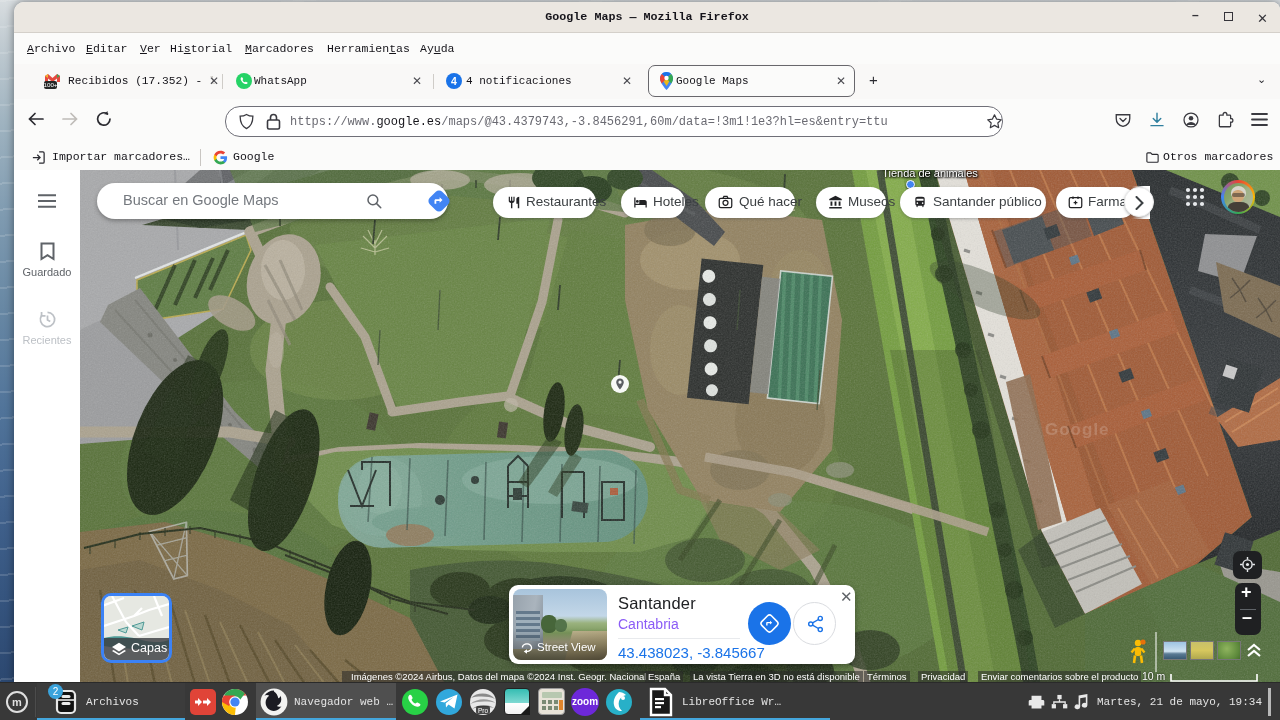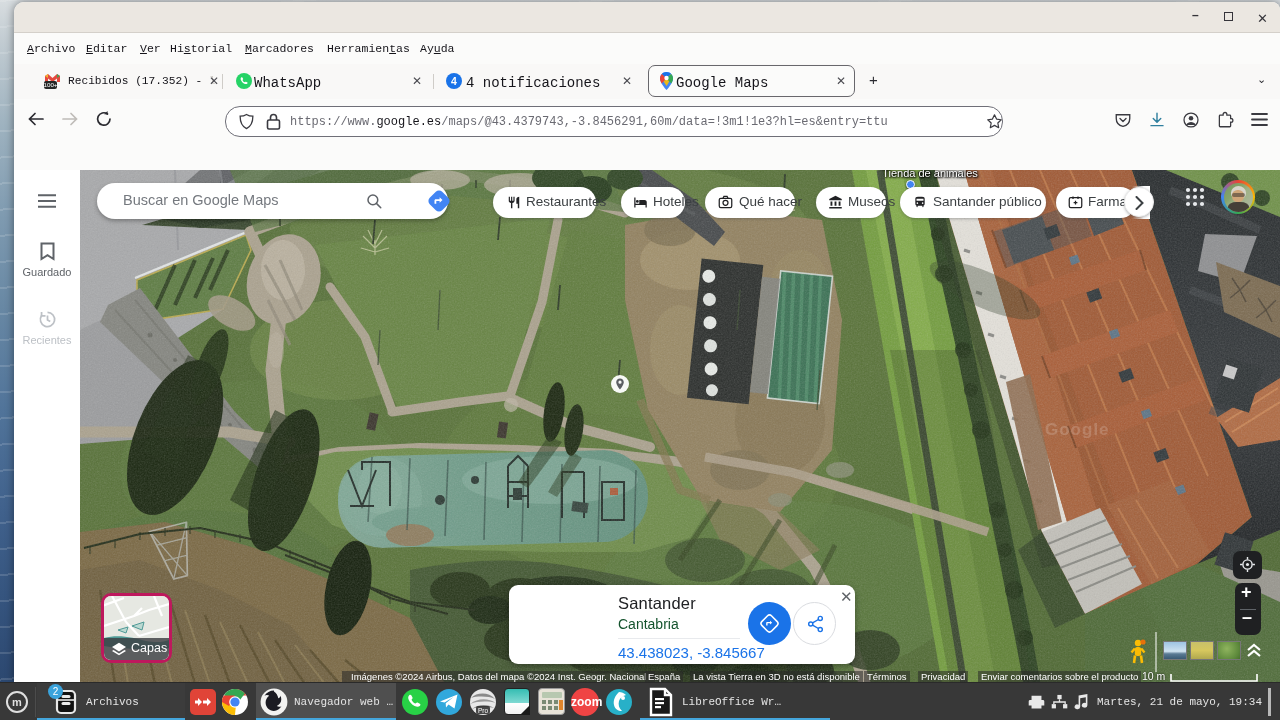--- a/index.html
+++ b/index.html
@@ -6,38 +6,39 @@
 .abs{position:absolute}
 #desk{left:0;top:0;width:1280px;height:682px;background:repeating-linear-gradient(175deg,rgba(255,255,255,.14) 0 2px,rgba(255,255,255,0) 2px 26px),linear-gradient(180deg,#d8dde0 0%,#c2ccd2 6%,#9fb3c0 18%,#7e9ab0 32%,#6888a4 45%,#51749a 60%,#40618c 75%,#35547e 88%,#2c4870 100%)}
 #win{left:14px;top:2px;width:1266px;height:680px;background:#fbfbfa;border-radius:10px 8px 0 0;box-shadow:0 0 8px rgba(0,0,0,.45)}
 .mono{font-family:"Liberation Mono",monospace}
 #titlebar{left:0;top:0;width:100%;height:31px;background:#ebe7e1;border-radius:10px 8px 0 0;border-bottom:1px solid #d4d0ca}
 #title{width:100%;top:8px;text-align:center;font-size:11.7px;font-weight:bold;color:#15141a}
 .winbtn{top:9px;font-size:12px;color:#35343a}
 #menubar{left:0;top:32px;width:100%;height:30px;background:#fbfbfa;font-size:11.5px;color:#15141a}
 .menuitem{top:8px}
 #tabbar{left:0;top:62px;width:100%;height:35px;background:#f9f8f7}
-.tab{top:2px;height:31px;font-size:14px;color:#15141a}
+.tab{top:2px;height:31px;font-size:11px;color:#15141a}
 .tabsep{top:10px;width:1px;height:15px;background:#cfccc8}
 #navbar{left:0;top:97px;width:100%;height:46px;background:#fbfbfa}
 #urlbar{left:211px;top:7px;width:778px;height:31px;background:#fff;border:1px solid #6f6f78;border-radius:15px;font-size:12px}
 #bmbar{left:0;top:143px;width:100%;height:25px;background:#fbfbfa;font-size:11.5px;color:#15141a}
 #content{left:0;top:168px;width:1020px;height:514px}
 #rail{left:0;top:0;width:66px;height:514px;background:#fff}
 #maparea{left:66px;top:0;width:1200px;height:514px;overflow:hidden}
 #taskbar{left:0;top:682px;width:1280px;height:38px;background:#383838;border-top:1px solid #2a2a2a;font-family:"Liberation Mono",monospace}
 .tbtxt{color:#e4e4e4;font-size:11px;top:13px;white-space:nowrap}
 .chip{top:17px;height:31px;background:#fff;border-radius:16px;box-shadow:0 1px 3px rgba(60,64,67,.35);font-size:13.5px;color:#3c4043;white-space:nowrap}
 .chip span{position:absolute;top:7px}
 svg text{font-family:"Liberation Sans",sans-serif}
 </style></head>
 <body>
 <div id="desk" class="abs"></div>
 <div id="win" class="abs">
  <div id="titlebar" class="abs"></div>
+ <div id="title" class="abs mono">Google Maps — Mozilla Firefox</div>
  <div class="abs winbtn" style="left:1178px;top:6px;font-weight:bold">–</div>
  <div class="abs winbtn" style="left:1210px;top:10px;width:9px;height:9px;border:1.4px solid #35343a"></div>
  <div class="abs winbtn" style="left:1243px;font-size:13px">✕</div>
  <div id="menubar" class="abs mono">
   <span class="abs menuitem" style="left:13px"><u>A</u>rchivo</span>
   <span class="abs menuitem" style="left:72px"><u>E</u>ditar</span>
   <span class="abs menuitem" style="left:126px"><u>V</u>er</span>
   <span class="abs menuitem" style="left:156px">Hi<u>s</u>torial</span>
   <span class="abs menuitem" style="left:231px"><u>M</u>arcadores</span>
   <span class="abs menuitem" style="left:313px">Herramien<u>t</u>as</span>
@@ -118,20 +119,38 @@
         <circle cx="12" cy="12" r="9.3" fill="none" stroke="#3a3a40" stroke-width="1.7"></circle>
         <circle cx="12" cy="9.5" r="3" fill="#3a3a40"></circle>
         <path d="M5.5 18.5 C7 15.5 9.5 14.5 12 14.5 C14.5 14.5 17 15.5 18.5 18.5" fill="#3a3a40"></path>
       </svg>
   <svg class="abs" style="left:1202px;top:12px" width="18" height="18" viewBox="0 0 24 24">
         <path d="M9.5 4.5 C9.5 3.1 10.6 2 12 2 C13.4 2 14.5 3.1 14.5 4.5 L14.5 5.5 L18.5 5.5 A1 1 0 0 1 19.5 6.5 L19.5 10 L20 10 C21.4 10 22.5 11.1 22.5 12.5 C22.5 13.9 21.4 15 20 15 L19.5 15 L19.5 20 A1 1 0 0 1 18.5 21 L5.5 21 A1 1 0 0 1 4.5 20 L4.5 6.5 A1 1 0 0 1 5.5 5.5 L9.5 5.5 Z" fill="none" stroke="#3a3a40" stroke-width="1.7"></path>
       </svg>
   <svg class="abs" style="left:1237px;top:13px" width="17" height="15" viewBox="0 0 17 15">
         <path d="M1 2 H16 M1 7.5 H16 M1 13 H16" stroke="#3a3a40" stroke-width="1.8" stroke-linecap="round"></path>
       </svg>
+ </div>
+ <div id="bmbar" class="abs mono">
+  <svg class="abs" style="left:17px;top:5px" width="15" height="15" viewBox="0 0 24 24">
+        <path d="M13 3 H19 A2 2 0 0 1 21 5 V19 A2 2 0 0 1 19 21 H13 M3 12 H14 M10 7.5 L14.5 12 L10 16.5" fill="none" stroke="#2a2a30" stroke-width="2"></path>
+      </svg>
+  <span class="abs" style="left:38px;top:5px">Importar marcadores…</span>
+  <div class="abs" style="left:186px;top:4px;width:1px;height:17px;background:#c9c6c2"></div>
+  <svg class="abs" style="left:199px;top:5px" width="15" height="15" viewBox="0 0 48 48">
+        <path fill="#4285F4" d="M45.1 24.5c0-1.6-.1-3.1-.4-4.5H24v8.5h11.8c-.5 2.8-2.1 5.1-4.4 6.7v5.6h7.2c4.2-3.9 6.5-9.6 6.5-16.3z"></path>
+        <path fill="#34A853" d="M24 46c6 0 11-2 14.7-5.4l-7.2-5.6c-2 1.3-4.5 2.1-7.5 2.1-5.8 0-10.7-3.9-12.4-9.2H4.2v5.8C7.9 41.1 15.4 46 24 46z"></path>
+        <path fill="#FBBC05" d="M11.6 27.9c-.4-1.3-.7-2.6-.7-3.9s.2-2.7.7-3.9v-5.8H4.2C2.8 17.1 2 20.4 2 24s.8 6.9 2.2 9.7l7.4-5.8z"></path>
+        <path fill="#EA4335" d="M24 10.8c3.3 0 6.2 1.1 8.5 3.3l6.4-6.4C35 4.2 30 2 24 2 15.4 2 7.9 6.9 4.2 14.3l7.4 5.8c1.7-5.3 6.6-9.3 12.4-9.3z"></path>
+      </svg>
+  <span class="abs" style="left:219px;top:5px">Google</span>
+  <svg class="abs" style="left:1131px;top:5px" width="15" height="15" viewBox="0 0 24 24">
+        <path d="M3 6 A1.5 1.5 0 0 1 4.5 4.5 H9 L11.5 7 H19.5 A1.5 1.5 0 0 1 21 8.5 V18 A1.5 1.5 0 0 1 19.5 19.5 H4.5 A1.5 1.5 0 0 1 3 18 Z" fill="none" stroke="#2a2a30" stroke-width="1.8"></path>
+      </svg>
+  <span class="abs" style="left:1149px;top:5px">Otros marcadores</span>
  </div>
  <div id="content" class="abs">
   <div id="maparea" class="abs">
    <svg id="mapsvg" class="abs" style="left:0;top:0" width="1200" height="514" viewBox="0 0 1200 514">
     <defs>
      <linearGradient id="grassg" x1="0" y1="0" x2="1" y2="1">
       <stop offset="0" stop-color="#556f38"></stop>
               <stop offset=".5" stop-color="#597338"></stop>
               <stop offset="1" stop-color="#4b6530"></stop>
      </linearGradient>
@@ -523,39 +542,51 @@
      <div class="abs" style="left:8px;top:10.5px;width:13px;height:3.5px;background:rgba(45,42,40,.5);border-radius:2px"></div>
      <div class="abs" style="left:4px;top:19px;width:21px;height:12px;border-radius:40% 40% 0 0;background:#454038"></div>
     </div>
    </div>
 
    <svg class="abs" style="left:530px;top:204px" width="20" height="20" viewBox="0 0 20 20">
           <circle cx="10" cy="10" r="9" fill="#fff" opacity=".95"></circle>
           <path d="M10 4.5 C7.9 4.5 6.2 6.2 6.2 8.3 C6.2 11.1 10 15.5 10 15.5 C10 15.5 13.8 11.1 13.8 8.3 C13.8 6.2 12.1 4.5 10 4.5 Z M10 9.8 A1.6 1.6 0 1 1 10 6.6 A1.6 1.6 0 0 1 10 9.8 Z" fill="#5b5e62"></path>
         </svg>
 
-   <div class="abs" style="left:21px;top:423px;width:71px;height:70px;border-radius:10px;border:3px solid #be185d;background:#e9ebe4;overflow:hidden">
+   <div class="abs" style="left:21px;top:423px;width:71px;height:70px;border-radius:10px;border:3px solid #3b82f6;background:#e9ebe4;overflow:hidden">
     <svg class="abs" width="65" height="64" viewBox="0 0 65 64">
      <rect width="65" height="64" fill="#e6e8e2"></rect>
      <path d="M0 42 C15 38 30 42 42 45 C52 47 60 46 65 44 L65 52 C50 56 30 52 12 52 L0 50 Z" fill="#4f9a96"></path>
      <path d="M-2 10 L20 2 M8 0 L22 26 M0 30 L30 20 L45 14 M22 26 L35 40 M45 14 L65 8 M50 0 L58 20 M35 40 L55 34 L65 31 M30 20 L38 12" stroke="#fff" stroke-width="2.2" fill="none"></path>
      <path d="M28 30 L40 26 L38 34 Z" fill="#bcd9d2" stroke="#4f9a96" stroke-width="1"></path>
      <path d="M14 34 L24 31 L22 37 Z" fill="#bcd9d2" stroke="#4f9a96" stroke-width="1"></path>
      <rect y="42" width="65" height="22" fill="rgba(60,62,66,.82)"></rect>
     </svg>
     <svg class="abs" style="left:7px;top:46px" width="16" height="14" viewBox="0 0 24 22">
             <path d="M12 1 L23 8 L12 15 L1 8 Z" fill="#fff"></path>
             <path d="M3.5 12.5 L12 18 L20.5 12.5 L23 14 L12 21 L1 14 Z" fill="#fff"></path>
           </svg>
     <span class="abs" style="left:27px;top:45px;color:#fff;font-size:12.5px">Capas</span>
    </div>
 
    <div class="abs" style="left:429px;top:415px;width:346px;height:79px;background:#fff;border-radius:9px;box-shadow:0 2px 6px rgba(0,0,0,.35)">
+    <div class="abs" style="left:4px;top:4px;width:94px;height:71px;border-radius:8px;overflow:hidden;background:linear-gradient(180deg,#a8c4dc 0%,#c3d7e8 38%,#9ab27e 48%,#7d9a5e 62%,#b0a98a 75%,#8e8a6a 100%)">
+     <div class="abs" style="left:0;top:6px;width:30px;height:54px;background:linear-gradient(100deg,#97a2ac 0%,#aab4bd 60%,#87939e 100%)"></div>
+     <div class="abs" style="left:3px;top:22px;width:24px;height:30px;background:repeating-linear-gradient(180deg,#64798c 0 2.5px,#9fafbb 2.5px 6px)"></div>
+     <div class="abs" style="left:28px;top:26px;width:16px;height:18px;background:#47663a;border-radius:45%"></div>
+     <div class="abs" style="left:42px;top:30px;width:12px;height:13px;background:#54744a;border-radius:45%"></div>
+     <div class="abs" style="left:52px;top:42px;width:42px;height:29px;background:linear-gradient(168deg,#c2b892 0%,#ad9f76 60%,#8e8160 100%);clip-path:polygon(18% 0,100% 0,100% 100%,0 100%)"></div>
+     <div class="abs" style="left:0;top:0;width:94px;height:71px;background:linear-gradient(0deg,rgba(0,0,0,.45),rgba(0,0,0,0) 45%)"></div>
+     <svg class="abs" style="left:6px;top:52px" width="16" height="13" viewBox="0 0 24 20">
+              <path d="M4 10 C4 6 7.6 3.5 12 3.5 C16.4 3.5 20 6.5 20 10.5 C20 14.5 16.4 17 12 17 L12 19.5 L7 16 L12 12.8 L12 15 C15.3 15 18 13 18 10.5 C18 8 15.3 5.5 12 5.5 C8.7 5.5 6 7.5 6 10 Z" fill="#fff"></path>
+            </svg>
+     <span class="abs" style="left:24px;top:52px;color:#fff;font-size:11.5px">Street View</span>
+    </div>
     <span class="abs" style="left:109px;top:9px;font-size:16.5px;font-weight:normal;color:#202124;letter-spacing:.2px">Santander</span>
-    <span class="abs" style="left:109px;top:31px;font-size:14px;color:#14532d">Cantabria</span>
+    <span class="abs" style="left:109px;top:31px;font-size:14px;color:#8b5cf6">Cantabria</span>
     <div class="abs" style="left:109px;top:53px;width:122px;height:1px;background:#e8eaed"></div>
     <span class="abs" style="left:109px;top:59px;font-size:15px;color:#1a73e8">43.438023, -3.845667</span>
     <div class="abs" style="left:239px;top:17px;width:43px;height:43px;border-radius:50%;background:#1a73e8">
             <svg class="abs" style="left:11px;top:11px" width="21" height="21" viewBox="0 0 24 24">
               <rect x="4.2" y="4.2" width="15.6" height="15.6" rx="3.5" transform="rotate(45 12 12)" fill="none" stroke="#fff" stroke-width="1.8"></rect>
               <path d="M12.6 8.8 L15 11 L12.6 13.2 V11.8 H9.8 V14.2 H8.2 V11.4 C8.2 10.7 8.7 10.2 9.4 10.2 H12.6 Z" fill="#fff"></path>
             </svg>
           </div>
     <div class="abs" style="left:284px;top:17px;width:43px;height:43px;border-radius:50%;background:#fff;border:1px solid #dadce0">
             <svg class="abs" style="left:12px;top:11px" width="19" height="20" viewBox="0 0 24 24" fill="none" stroke="#1a73e8" stroke-width="1.8">
@@ -683,21 +714,21 @@
  <div class="abs" style="left:538px;top:5px;width:27px;height:27px;border-radius:4px;background:#e8e3d8;border:1px solid #999">
   <div class="abs" style="left:3px;top:3px;width:20px;height:6px;border-radius:1px;background:#b8c8b0"></div>
   <div class="abs" style="left:3px;top:11px;width:4px;height:4px;background:#7a8a74"></div>
       <div class="abs" style="left:9px;top:11px;width:4px;height:4px;background:#7a8a74"></div>
       <div class="abs" style="left:15px;top:11px;width:4px;height:4px;background:#7a8a74"></div>
       <div class="abs" style="left:20px;top:11px;width:4px;height:10px;background:#e0862c"></div>
   <div class="abs" style="left:3px;top:17px;width:4px;height:4px;background:#7a8a74"></div>
       <div class="abs" style="left:9px;top:17px;width:4px;height:4px;background:#7a8a74"></div>
       <div class="abs" style="left:15px;top:17px;width:4px;height:4px;background:#7a8a74"></div>
  </div>
- <div class="abs" style="left:571px;top:5px;width:28px;height:28px;border-radius:50%;background:#ef4444;color:#fff;font-size:12px;text-align:center;line-height:28px;font-family:'Liberation Sans';font-weight:bold">zoom</div>
+ <div class="abs" style="left:571px;top:5px;width:28px;height:28px;border-radius:50%;background:#6d28d9;color:#fff;font-size:10px;text-align:center;line-height:28px;font-family:'Liberation Sans';font-weight:bold">zoom</div>
  <svg class="abs" style="left:605px;top:5px" width="28" height="28" viewBox="0 0 28 28">
       <circle cx="14" cy="14" r="13" fill="#28b0c8"></circle>
       <path d="M14 4 C10 8 8 12 9 17 C10 21 13 23 17 23 C14 20 13 17 14 13 C15 10 17 8 21 7 C19 5 16.5 4 14 4 Z" fill="#fff"></path>
       <circle cx="18" cy="10" r="2" fill="#fff"></circle>
     </svg>
  <div class="abs" style="left:640px;top:0;width:190px;height:38px;border-bottom:3px solid #44a6dc"></div>
  <svg class="abs" style="left:646px;top:4px" width="30" height="30" viewBox="0 0 30 30">
       <path d="M5 2 H19 L25 8 V28 H5 Z" fill="#1a1a1a" stroke="#fff" stroke-width="2.4"></path>
       <path d="M19 2 L19 8 H25" fill="none" stroke="#fff" stroke-width="2.4"></path>
       <rect x="9" y="11" width="9" height="2.2" fill="#fff"></rect>

